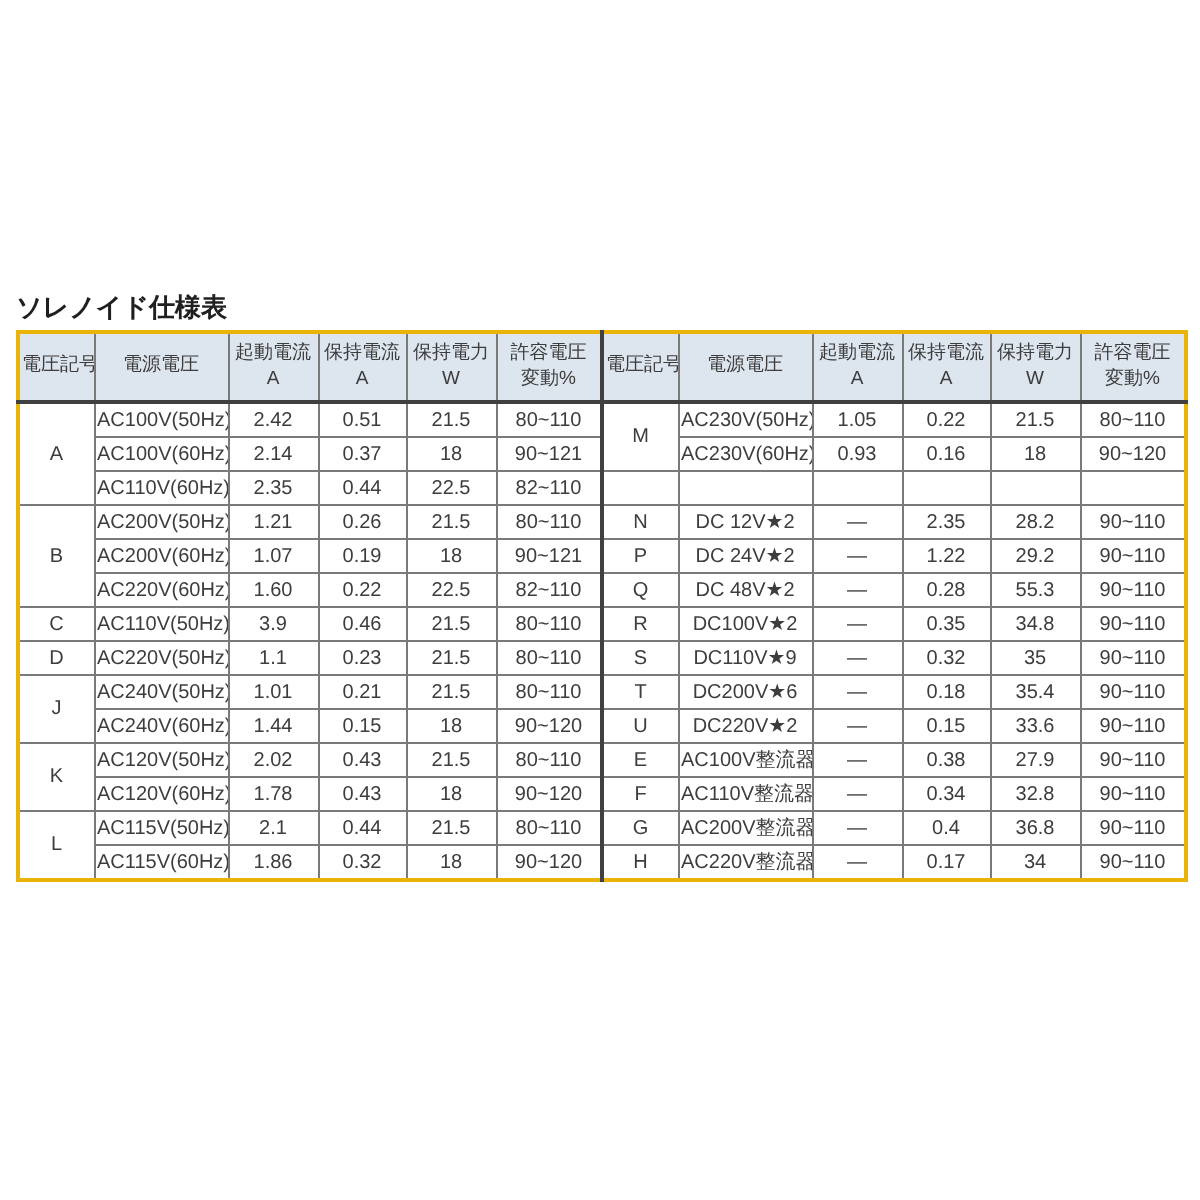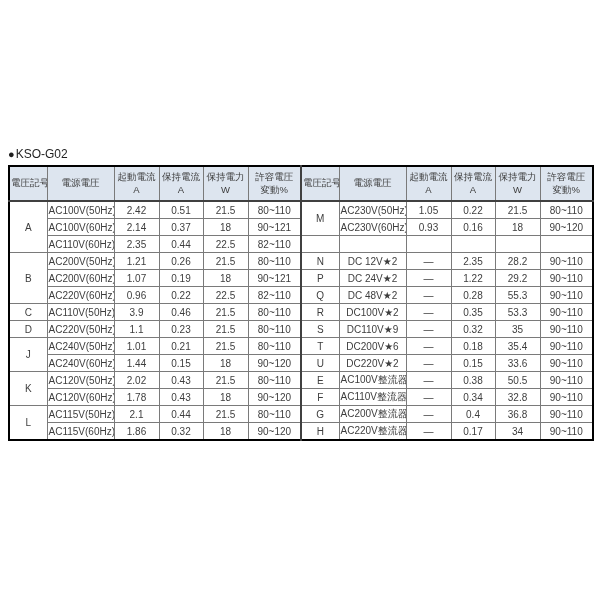--- a/index.html
+++ b/index.html
@@ -30,21 +30,21 @@
   }
   .model-line .bullet {
     font-size: 11px;
     margin-right: 1px;
   }
   table.spec {
     border-collapse: collapse;
     table-layout: fixed;
     width: 584px;
     margin-top: 4px;
-    border: 2px solid #000000;
+    border: 2px solid #eab308;
   }
   .spec th, .spec td {
     border: 1px solid #7a7a7a;
     font-size: 10px;
     font-weight: normal;
     text-align: center;
     vertical-align: middle;
     padding: 0 1px;
     overflow: hidden;
     white-space: nowrap;
@@ -62,23 +62,21 @@
     background: #ffffff;
   }
   .half-start {
     border-left: 2px solid #404040 !important;
   }
 </style>
 </head>
 <body>
 
 <div class="page">
-  <div class="model-line">
-    <span class="bullet">●</span><span>KSO-G02</span>
-  </div>
+  <div class="doc-title">ソレノイド仕様表</div>
   <table class="spec">
     <colgroup>
         <col style="width: 38px;">
         <col style="width: 67px;">
         <col style="width: 45px;">
         <col style="width: 44px;">
         <col style="width: 45px;">
         <col style="width: 53px;">
         <col style="width: 38px;">
         <col style="width: 67px;">
@@ -165,21 +163,21 @@
           <td>90~121</td>
           <td rowspan="1" class="half-start">P</td>
           <td>DC 24V★2</td>
           <td>—</td>
           <td>1.22</td>
           <td>29.2</td>
           <td>90~110</td>
         </tr>
         <tr>
           <td>AC220V(60Hz)</td>
-          <td>0.96</td>
+          <td>1.60</td>
           <td>0.22</td>
           <td>22.5</td>
           <td>82~110</td>
           <td rowspan="1" class="half-start">Q</td>
           <td>DC 48V★2</td>
           <td>—</td>
           <td>0.28</td>
           <td>55.3</td>
           <td>90~110</td>
         </tr>
@@ -187,21 +185,21 @@
           <td rowspan="1">C</td>
           <td>AC110V(50Hz)</td>
           <td>3.9</td>
           <td>0.46</td>
           <td>21.5</td>
           <td>80~110</td>
           <td rowspan="1" class="half-start">R</td>
           <td>DC100V★2</td>
           <td>—</td>
           <td>0.35</td>
-          <td>53.3</td>
+          <td>34.8</td>
           <td>90~110</td>
         </tr>
         <tr>
           <td rowspan="1">D</td>
           <td>AC220V(50Hz)</td>
           <td>1.1</td>
           <td>0.23</td>
           <td>21.5</td>
           <td>80~110</td>
           <td rowspan="1" class="half-start">S</td>
@@ -242,21 +240,21 @@
           <td rowspan="2">K</td>
           <td>AC120V(50Hz)</td>
           <td>2.02</td>
           <td>0.43</td>
           <td>21.5</td>
           <td>80~110</td>
           <td rowspan="1" class="half-start">E</td>
           <td>AC100V整流器付</td>
           <td>—</td>
           <td>0.38</td>
-          <td>50.5</td>
+          <td>27.9</td>
           <td>90~110</td>
         </tr>
         <tr>
           <td>AC120V(60Hz)</td>
           <td>1.78</td>
           <td>0.43</td>
           <td>18</td>
           <td>90~120</td>
           <td rowspan="1" class="half-start">F</td>
           <td>AC110V整流器付</td>

